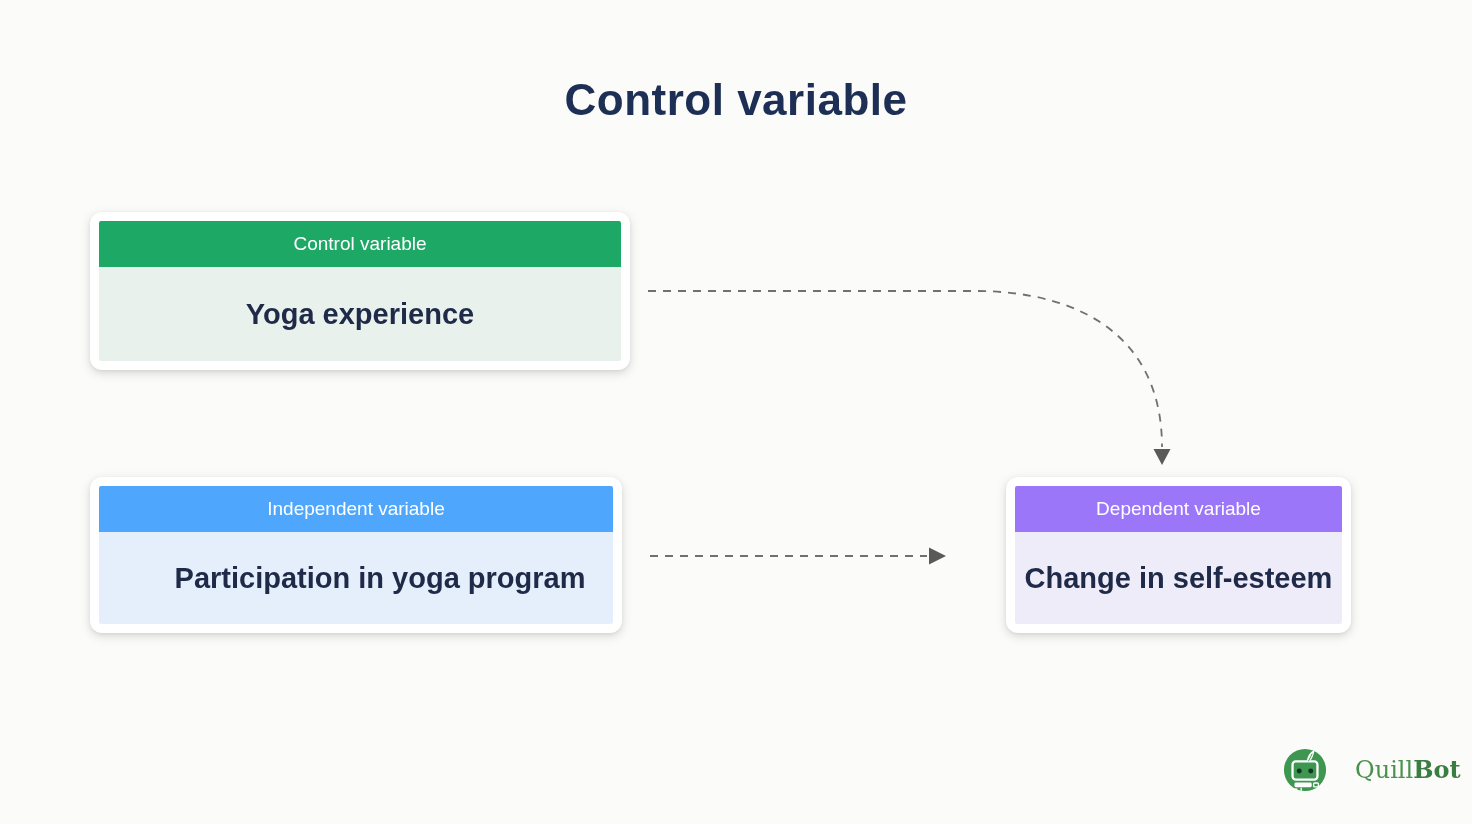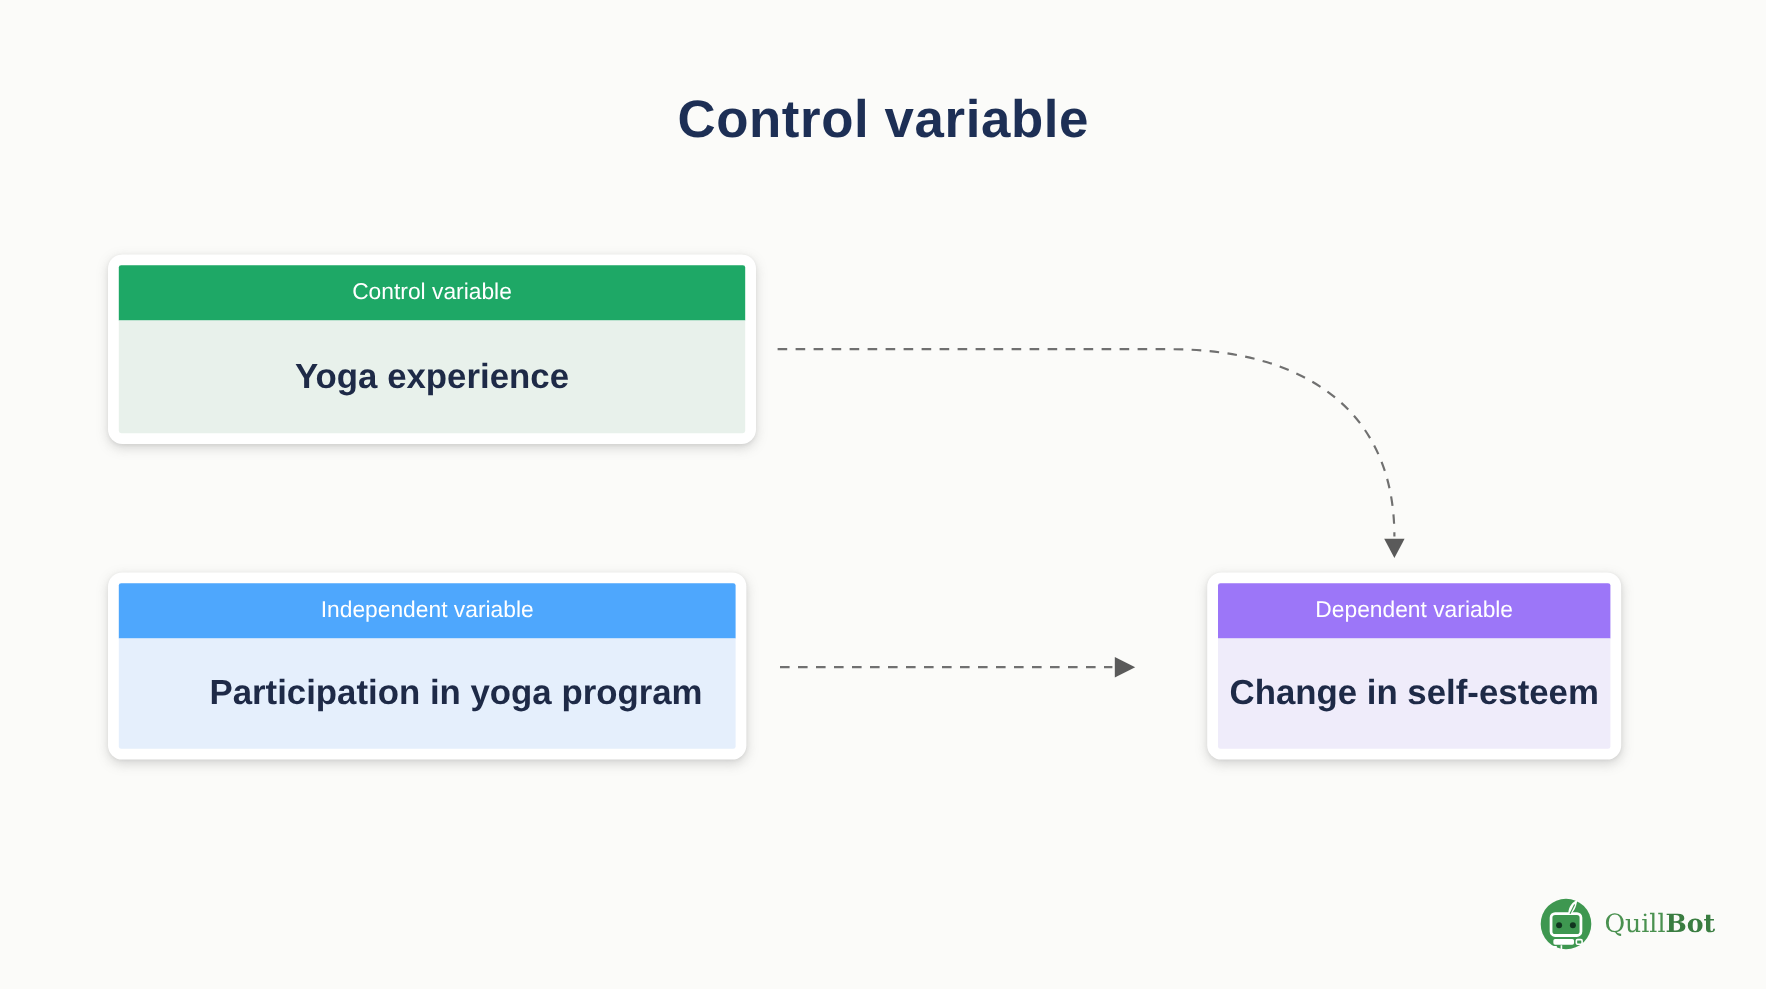--- a/index.html
+++ b/index.html
@@ -76,23 +76,24 @@
   .brand {
     position: absolute;
     left: 1282px;
     top: 746px;
     display: flex;
     align-items: center;
     gap: 9px;
   }
   .brand-word {
     font-family: "DejaVu Serif", serif;
-    font-size: 21px;
+    font-size: 24px;
     line-height: 48px;
     color: #4a9150;
+    margin-left: 18px;
   }
   .brand-word .bot { font-weight: 700; color: #3a7d41; }
 </style>
 </head>
 <body>
 
 <div class="canvas">
 
   <h1 class="diagram-title">Control variable</h1>
 

